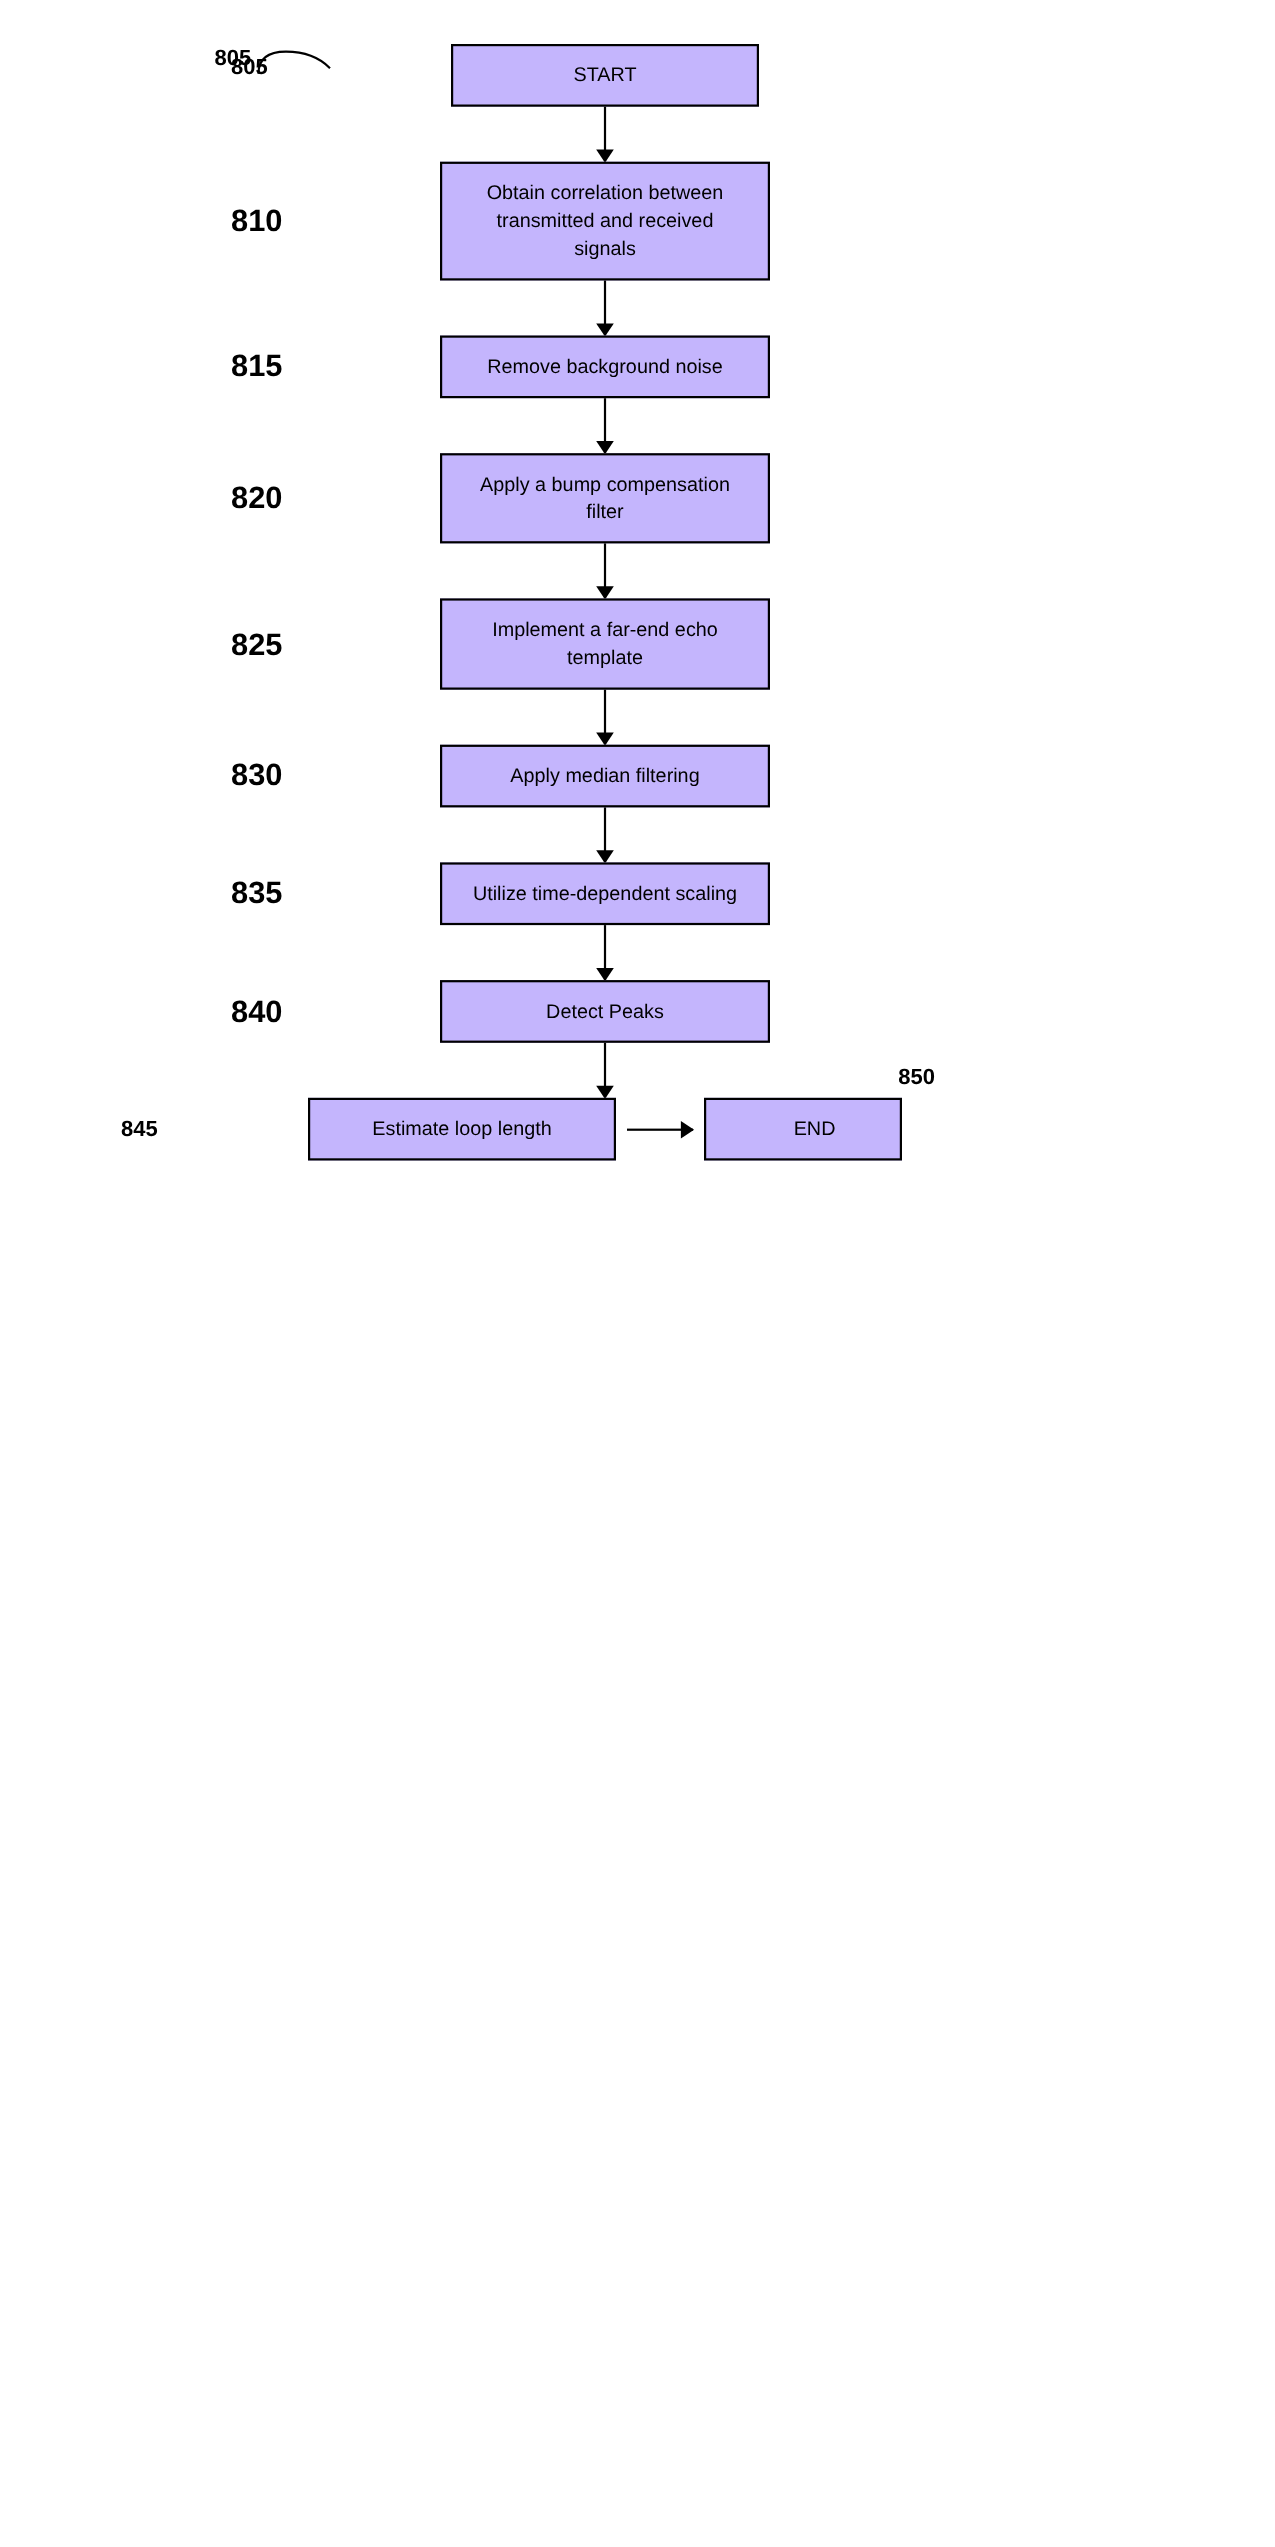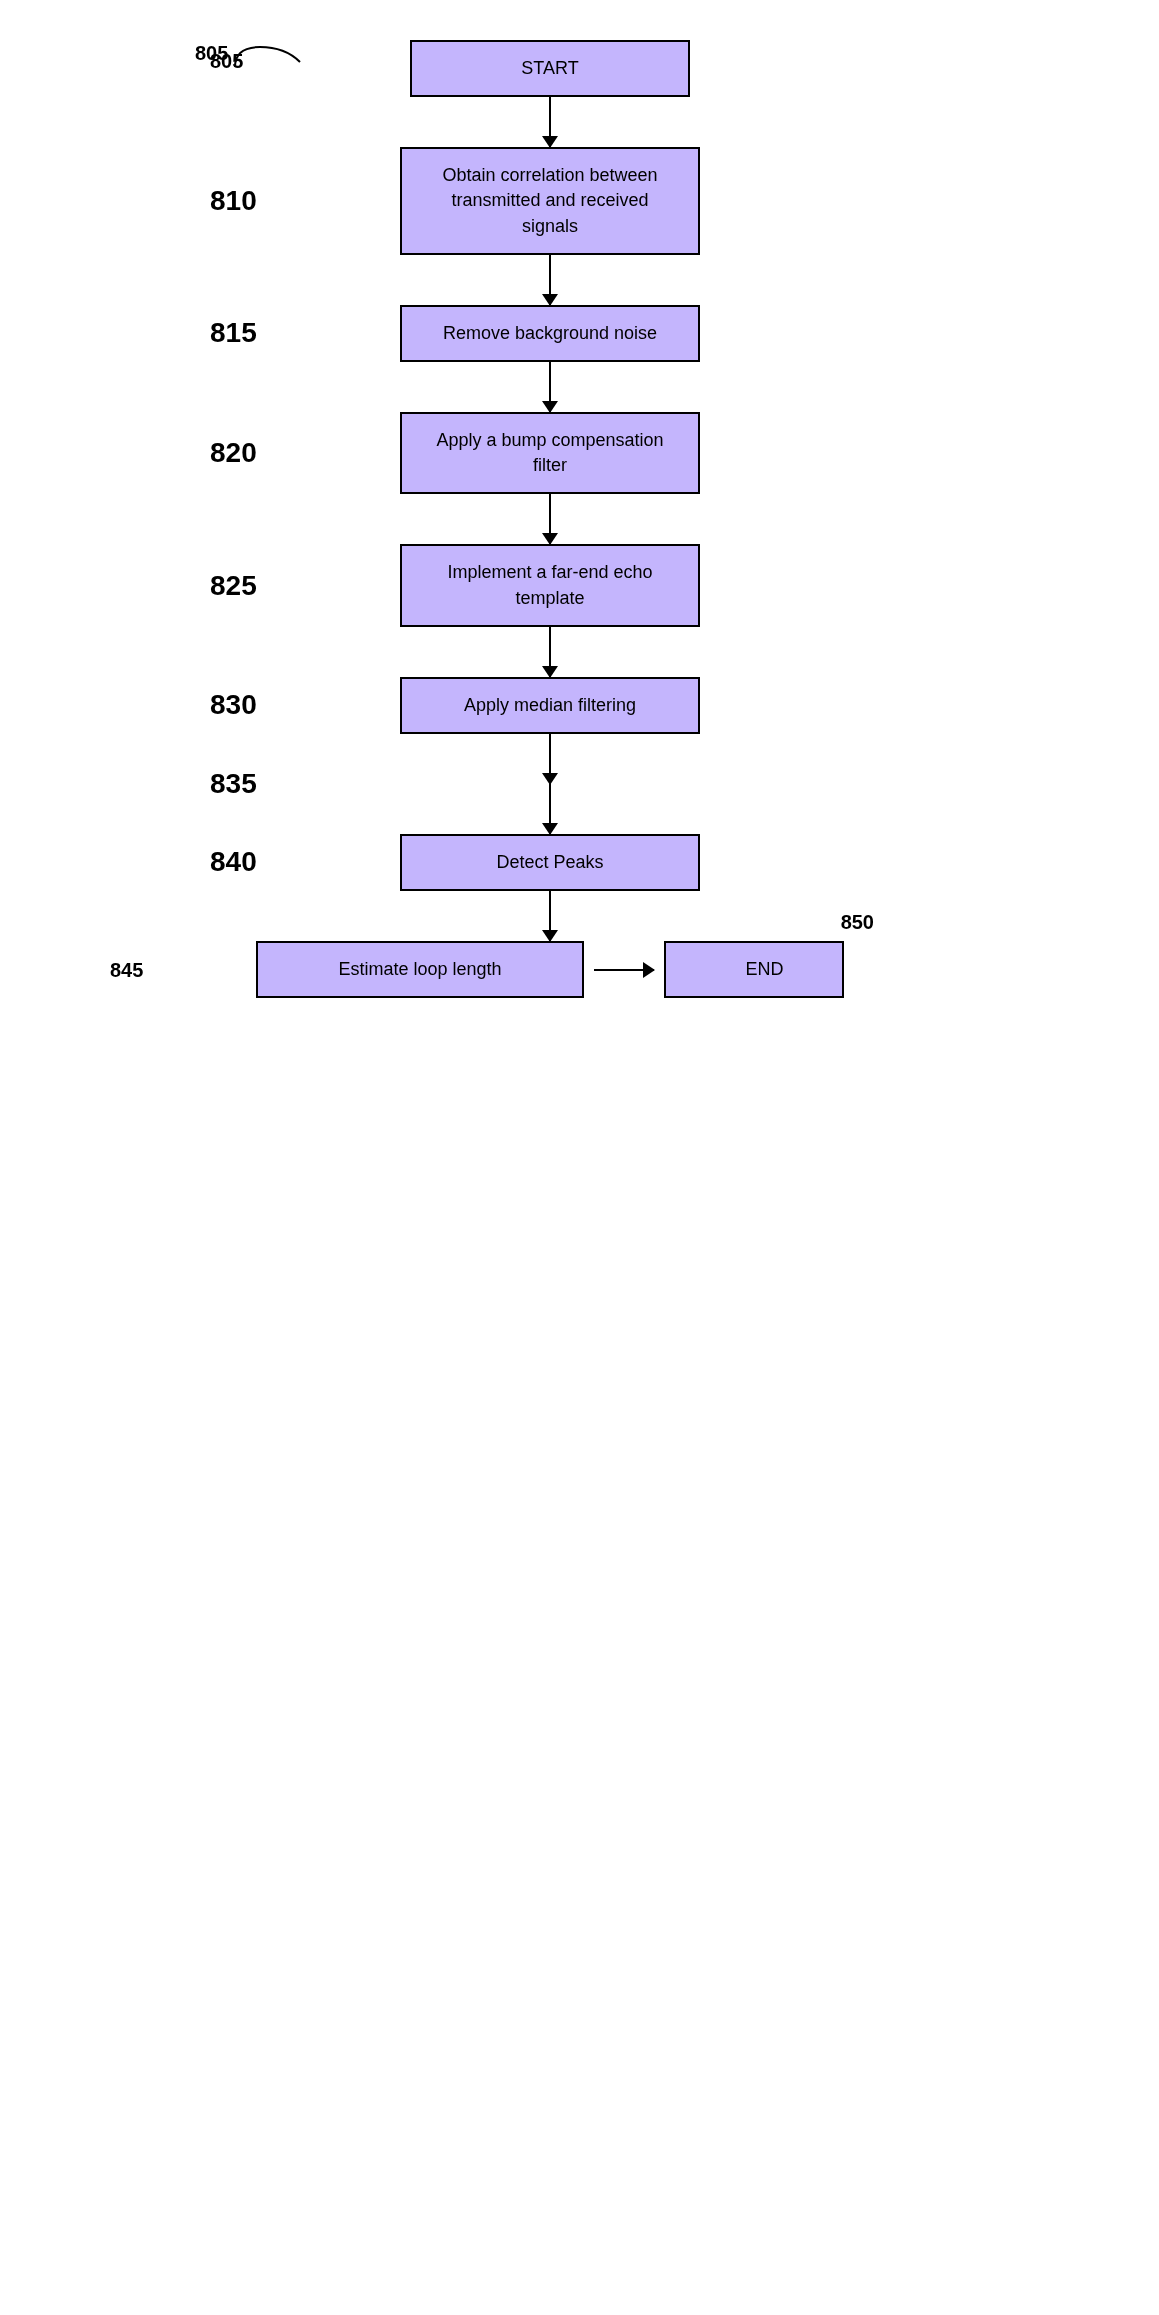--- a/index.html
+++ b/index.html
@@ -186,40 +186,43 @@
         <span>Apply median filtering</span>
       </div>
     </div>
 
     <div class="arrow-down"></div>
 
     <div class="step-row">
       <div class="step-label">
         <span>835</span>
       </div>
+      <div class="flow-box">
+        <span>Utilize time-dependent scaling</span>
+      </div>
     </div>
 
     <div class="arrow-down"></div>
 
     <div class="step-row">
       <div class="step-label">
         <span>840</span>
       </div>
       <div class="flow-box">
         <span>Detect Peaks</span>
       </div>
     </div>
 
     <div class="arrow-down"></div>
 
     <div class="bottom-row" style="position:relative;">
       <div class="label-845">
         <span>845</span>
       </div>
-      <div class="flow-box" style="width:328px;">
+      <div class="flow-box" style="width:280px;">
         <span>Estimate loop length</span>
       </div>
       <div class="horizontal-arrow">
         <div class="h-arrow-line"></div>
       </div>
       <div style="position:relative;">
         <div class="label-850">850</div>
         <div class="flow-box" style="width:180px;padding-left:41px;">
           <span>END</span>
         </div>

